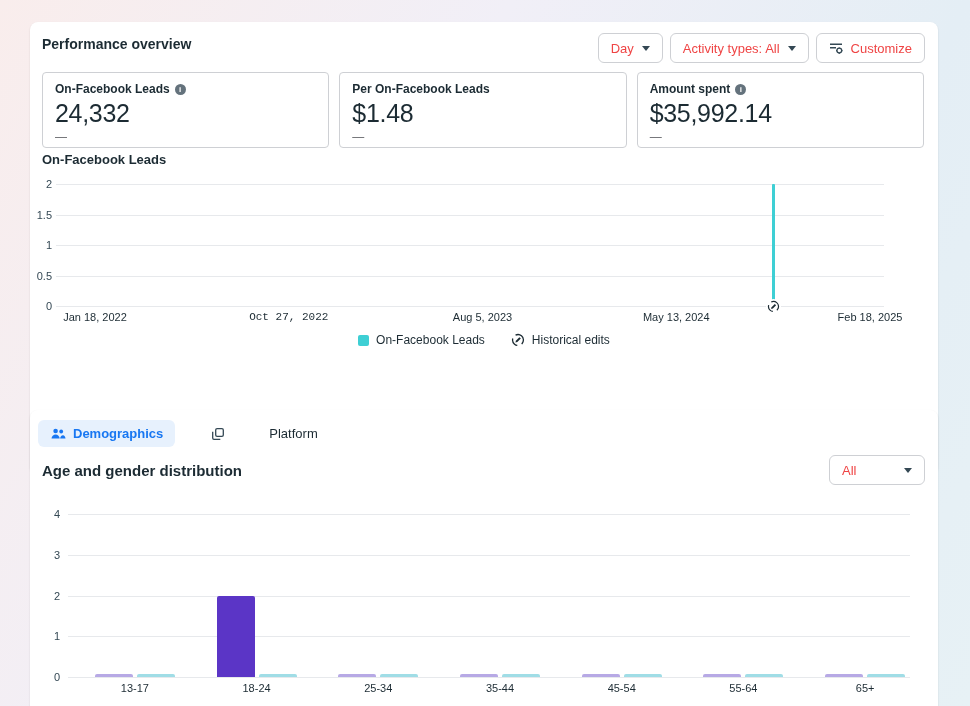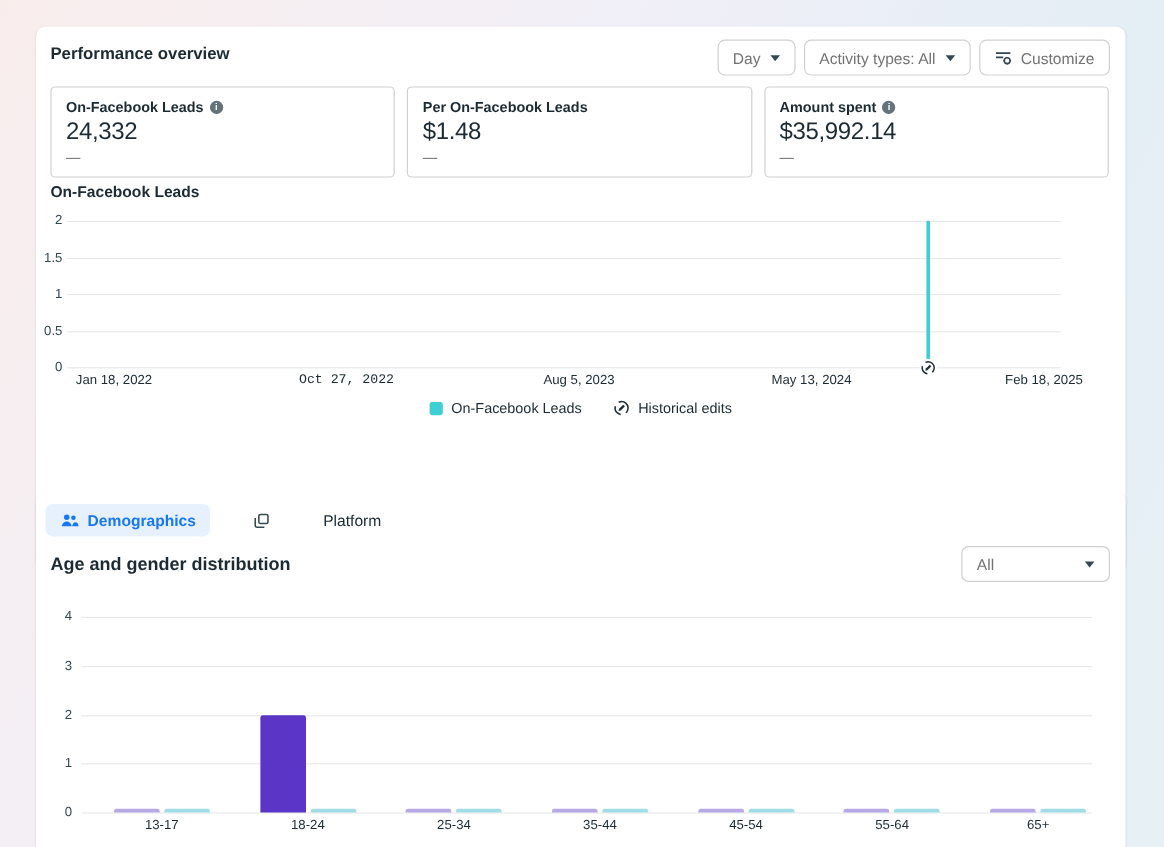--- a/index.html
+++ b/index.html
@@ -14,33 +14,33 @@
   #card-performance { left:30px; top:22px; width:908px; height:452px; }
   #card-demographics { left:30px; top:410px; width:908px; height:330px; }
 
   .card-title { position:absolute; left:12px; top:14px; font-size:14px; font-weight:700; }
 
   
   .controls { position:absolute; right:13px; top:11px; display:flex; gap:7px; }
   .btn {
     display:flex; align-items:center; gap:8px; height:30px; padding:0 12px;
     background:#fff; border:1px solid #ced0d4; border-radius:6px;
-    font-size:13px; color:#737373; cursor:pointer; white-space:nowrap;
+    font-size:13px; color:#ef4444; cursor:pointer; white-space:nowrap;
   }
   .caret { width:0; height:0; border-left:4px solid transparent; border-right:4px solid transparent; border-top:5px solid #344854; }
 
   
   .metrics { position:absolute; left:12px; right:14px; top:50px; display:flex; gap:10px; }
   .metric { flex:1; height:76px; border:1px solid #ced0d4; border-radius:4px; padding:9px 12px; background:#fff; }
   .metric-label { display:flex; align-items:center; gap:5px; font-size:12px; font-weight:700; }
   .info-dot {
     width:11px; height:11px; border-radius:50%; background:#64727c; color:#fff;
     font-size:8px; font-weight:700; line-height:11px; text-align:center; display:inline-block;
   }
-  .metric-value { margin-top:3px; font-size:20px; letter-spacing:-0.3px; color:#1c2b33; }
+  .metric-value { margin-top:3px; font-size:25px; letter-spacing:-0.3px; color:#1c2b33; }
   .metric-delta { margin-top:2px; font-size:12px; color:#65676b; }
 
   .chart-heading { position:absolute; left:12px; top:130px; font-size:13px; font-weight:700; }
 
   .chart { position:absolute; }
   #leads-chart { left:0; top:155px; width:908px; height:150px; }
   #demo-chart  { left:0; top:95px;  width:908px; height:210px; }
 
   .gridline { position:absolute; height:1px; background:#e7e9ec; }
   .ytick { position:absolute; width:30px; text-align:right; font-size:11px; color:#344854; }
@@ -55,21 +55,21 @@
 
   
   .tabs { position:absolute; left:8px; top:10px; display:flex; align-items:center; gap:24px; }
   .tab { display:flex; align-items:center; gap:7px; height:27px; padding:12px 12px; border-radius:6px; font-size:13px; cursor:pointer; }
   .tab.active { background:#e7f1fd; color:#1877f2; font-weight:700; }
   .tab.inactive { color:#1c2b33;gap:44px; }
 
   .section-title { position:absolute; left:12px; top:52px; font-size:15px; font-weight:700; }
   .demo-controls { position:absolute; right:13px; top:45px; display:flex; gap:7px; }
   .select-btn { justify-content:space-between; }
-  #filter-select { width:124px; }
+  #filter-select { width:96px; }
   #metric-select { width:112px; }
 </style>
 </head>
 <body>
 
 <section class="card" id="card-performance">
   <h2 class="card-title">Performance overview</h2>
 
   <div class="controls">
     <button class="btn">

